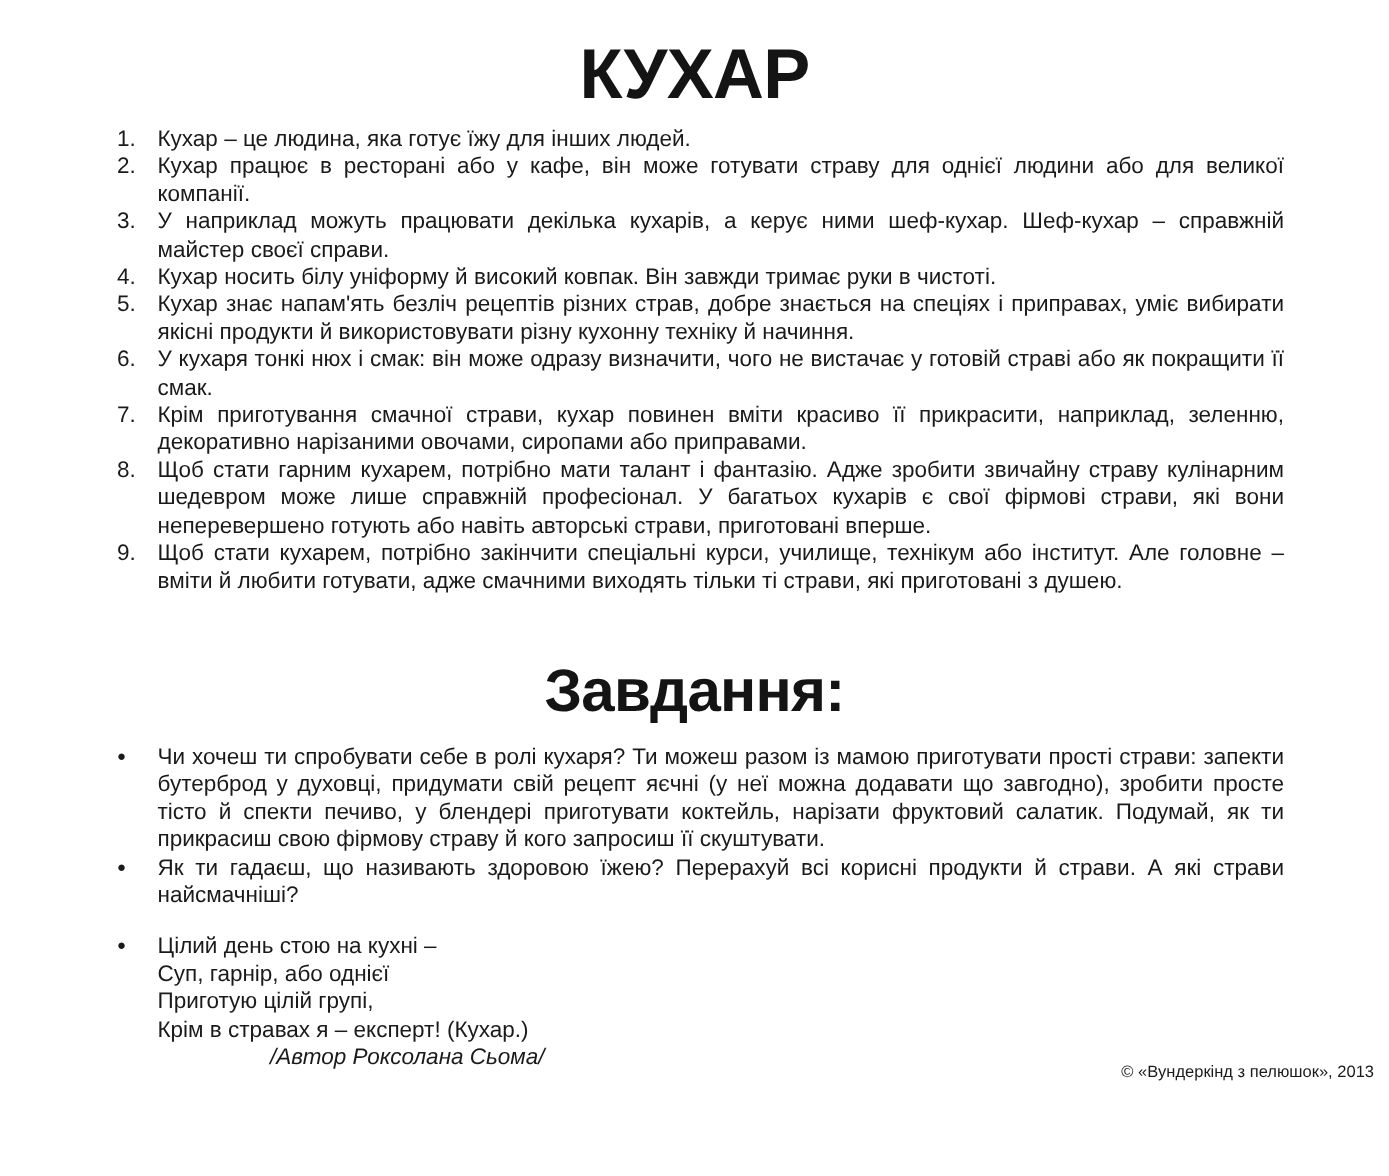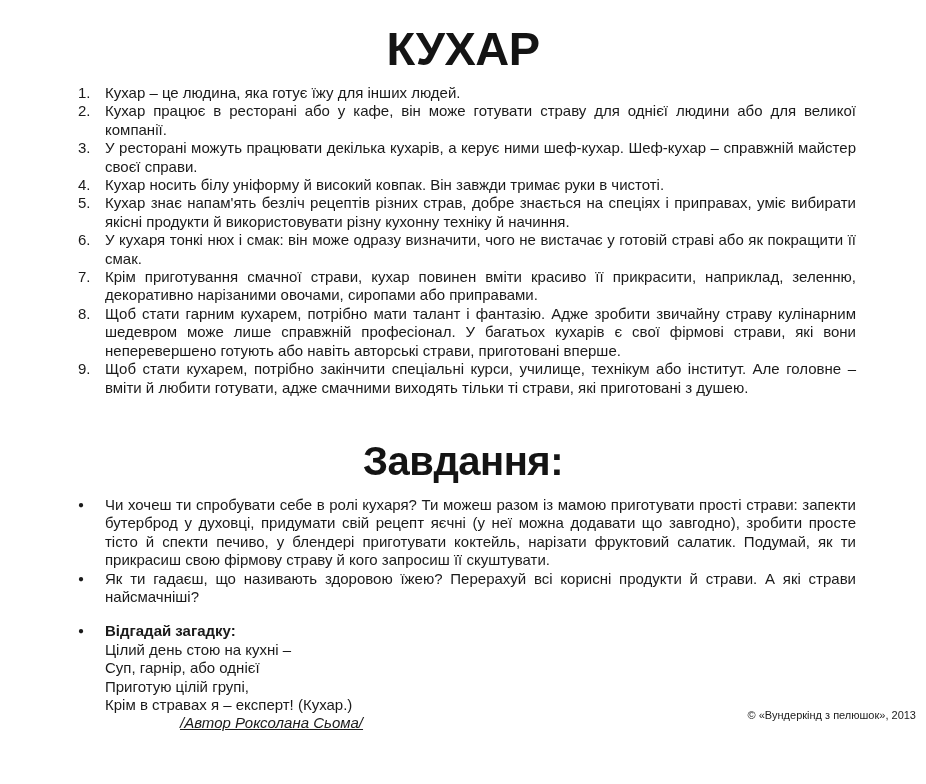--- a/index.html
+++ b/index.html
@@ -67,21 +67,20 @@
     margin-top: 16px;
   }
   .riddle-label {
     font-weight: bold;
   }
   .riddle-line {
   }
   .riddle-author {
     font-style: italic;
     padding-left: 75px;
-    text-decoration: underline;
   }
   .footer {
     position: absolute;
     right: 10px;
     bottom: 14px;
     font-size: 11px;
     color: #1a1a1a;
   }
 </style>
 </head>
@@ -95,21 +94,21 @@
     <div class="row">
       <span class="marker-col">1.</span>
       <span class="row-text">Кухар – це людина, яка готує їжу для інших людей.</span>
     </div>
     <div class="row">
       <span class="marker-col">2.</span>
       <span class="row-text">Кухар працює в ресторані або у кафе, він може готувати страву для однієї людини або для великої компанії.</span>
     </div>
     <div class="row">
       <span class="marker-col">3.</span>
-      <span class="row-text">У ресторані можуть працювати декілька кухарів, а керує ними шеф-кухар. Шеф-кухар – справжній майстер своєї справи.</span>
+      <span class="row-text">У наприклад можуть працювати декілька кухарів, а керує ними шеф-кухар. Шеф-кухар – справжній майстер своєї справи.</span>
     </div>
     <div class="row">
       <span class="marker-col">4.</span>
       <span class="row-text">Кухар носить білу уніформу й високий ковпак. Він завжди тримає руки в чистоті.</span>
     </div>
     <div class="row">
       <span class="marker-col">5.</span>
       <span class="row-text">Кухар знає напам'ять безліч рецептів різних страв, добре знається на спеціях і приправах, уміє вибирати якісні продукти й використовувати різну кухонну техніку й начиння.</span>
     </div>
     <div class="row">
@@ -138,21 +137,20 @@
       <span class="row-text">Чи хочеш ти спробувати себе в ролі кухаря? Ти можеш разом із мамою приготувати прості страви: запекти бутерброд у духовці, придумати свій рецепт яєчні (у неї можна додавати що завгодно), зробити просте тісто й спекти печиво, у блендері приготувати коктейль, нарізати фруктовий салатик. Подумай, як ти прикрасиш свою фірмову страву й кого запросиш її скуштувати.</span>
     </div>
     <div class="row">
       <span class="bullet-glyph">●</span>
       <span class="row-text">Як ти гадаєш, що називають здоровою їжею? Перерахуй всі корисні продукти й страви. А які страви найсмачніші?</span>
     </div>
 
     <div class="row riddle-row">
       <span class="bullet-glyph">●</span>
       <span class="row-text" style="text-align:left;">
-        <div class="riddle-label">Відгадай загадку:</div>
         <div class="riddle-line">Цілий день стою на кухні –</div>
         <div class="riddle-line">Суп, гарнір, або однієї</div>
         <div class="riddle-line">Приготую цілій групі,</div>
         <div class="riddle-line">Крім в стравах я – експерт! (Кухар.)</div>
         <div class="riddle-author">/Автор Роксолана Сьома/</div>
       </span>
     </div>
   </div>
 
   <div class="footer">© «Вундеркінд з пелюшок», 2013</div>

